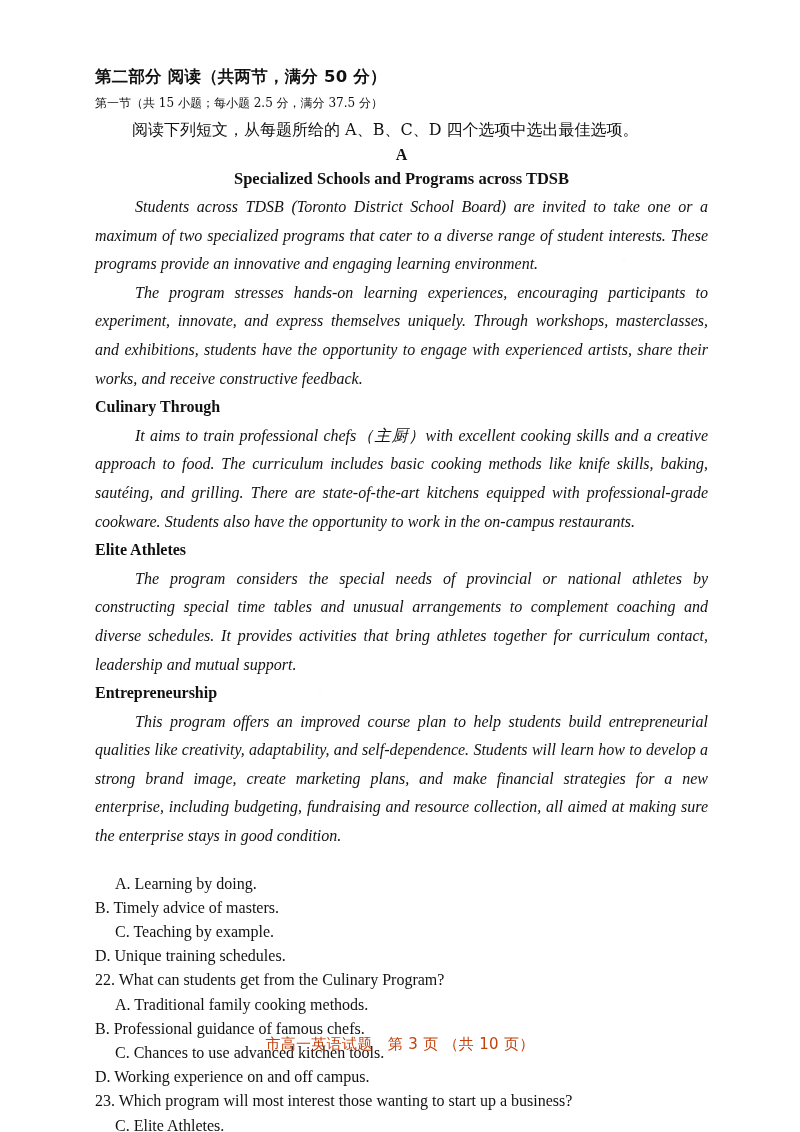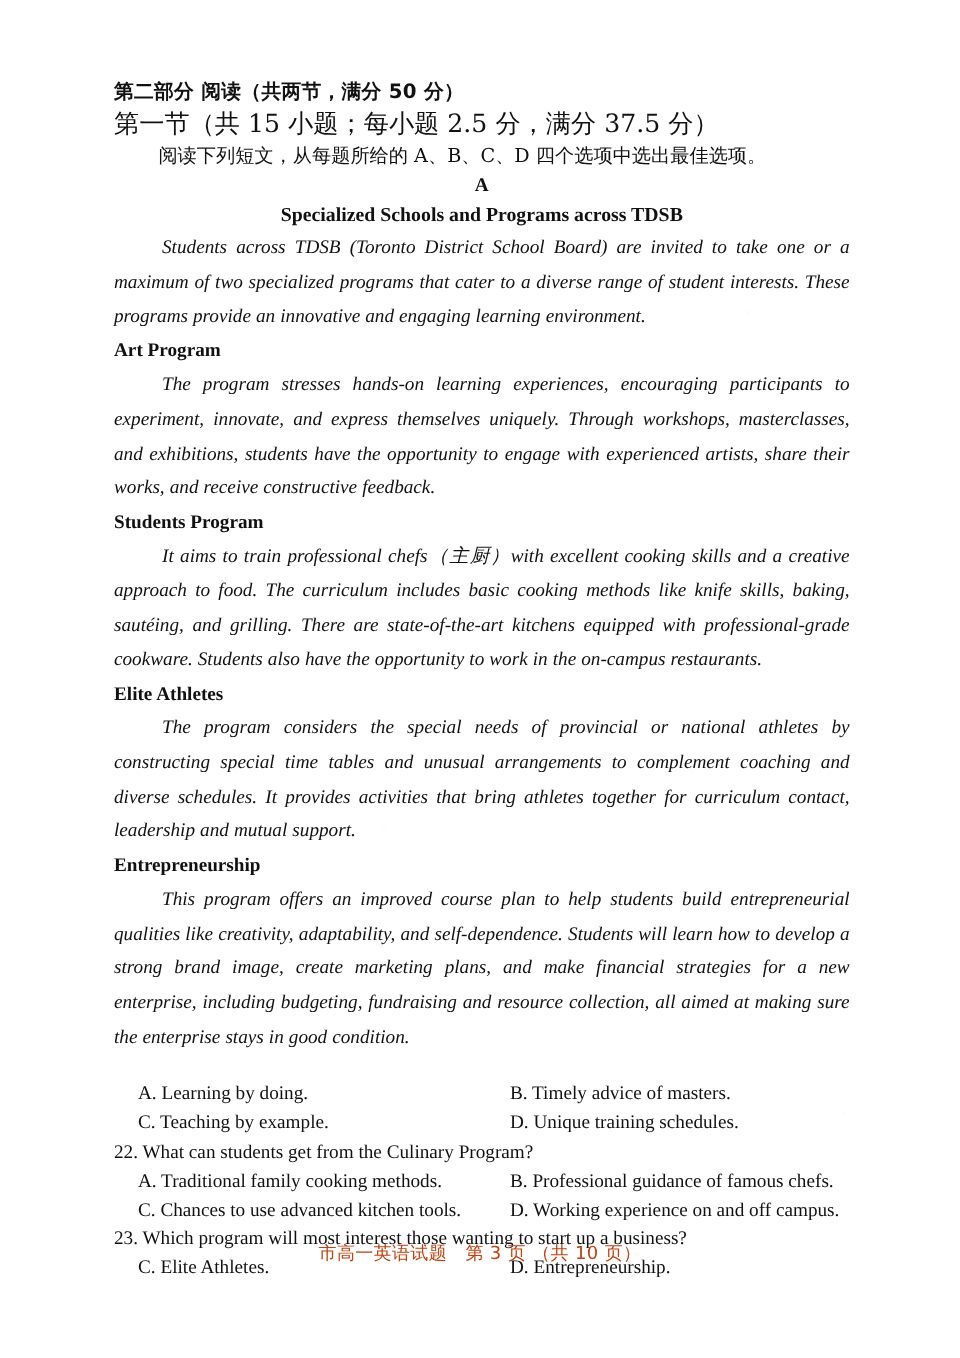--- a/index.html
+++ b/index.html
@@ -35,21 +35,21 @@
     font-family: "DejaVu Sans", "Liberation Sans", sans-serif;
     font-weight: bold;
     font-size: 16.5px;
     line-height: 25px;
     letter-spacing: 0.2px;
     margin: 0 0 2px 0;
     white-space: nowrap;
   }
   .cn-sub {
     font-family: "DejaVu Serif", "Liberation Serif", serif;
-    font-size: 21px;
+    font-size: 12px;
     line-height: 25px;
     margin: 0 0 1px 0;
     white-space: nowrap;
   }
   .cn-instr {
     font-family: "DejaVu Serif", "Liberation Serif", serif;
     font-size: 16px;
     line-height: 25px;
     margin: 0 0 2px 0;
     padding-left: 37px;
@@ -101,21 +101,21 @@
     margin-top: 21px;
   }
   .q-stem {
     font-size: 16px;
     line-height: 24.2px;
     margin: 0;
     white-space: nowrap;
   }
   .q-options {
     display: flex;
-    flex-direction: row;
+    flex-direction: column;
     font-size: 16px;
     line-height: 24.2px;
   }
   .q-options .opt-left {
     width: 330px;
     padding-left: 20px;
     box-sizing: border-box;
     white-space: nowrap;
   }
   .q-options .opt-right {
@@ -163,24 +163,23 @@
     <div class="cn-sub">第一节（共 15 小题；每小题 2.5 分，满分 37.5 分）</div>
 
     <div class="cn-instr">阅读下列短文，从每题所给的 A、B、C、D 四个选项中选出最佳选项。</div>
 
     <div class="passage-letter">A</div>
 
     <div class="article-title">Specialized Schools and Programs across TDSB</div>
 
     <p class="para">Students across TDSB (Toronto District School Board) are invited to take one or a maximum of two specialized programs that cater to a diverse range of student interests. These programs provide an innovative and engaging learning environment.</p>
 
-    <p class="prog-head">Art Program</p>
     <p class="para">The program stresses hands-on learning experiences, encouraging participants to experiment, innovate, and express themselves uniquely. Through workshops, masterclasses, and exhibitions, students have the opportunity to engage with experienced artists, share their works, and receive constructive feedback.</p>
 
-    <p class="prog-head">Students Program</p>
+    <p class="prog-head">Culinary Through</p>
     <p class="para">It aims to train professional chefs（主厨）with excellent cooking skills and a creative approach to food. The curriculum includes basic cooking methods like knife skills, baking, sautéing, and grilling. There are state-of-the-art kitchens equipped with professional-grade cookware. Students also have the opportunity to work in the on-campus restaurants.</p>
 
     <p class="prog-head">Elite Athletes</p>
     <p class="para">The program considers the special needs of provincial or national athletes by constructing special time tables and unusual arrangements to complement coaching and diverse schedules. It provides activities that bring athletes together for curriculum contact, leadership and mutual support.</p>
 
     <p class="prog-head">Entrepreneurship</p>
     <p class="para">This program offers an improved course plan to help students build entrepreneurial qualities like creativity, adaptability, and self-dependence. Students will learn how to develop a strong brand image, create marketing plans, and make financial strategies for a new enterprise, including budgeting, fundraising and resource collection, all aimed at making sure the enterprise stays in good condition.</p>
 
     <div class="questions">
 

